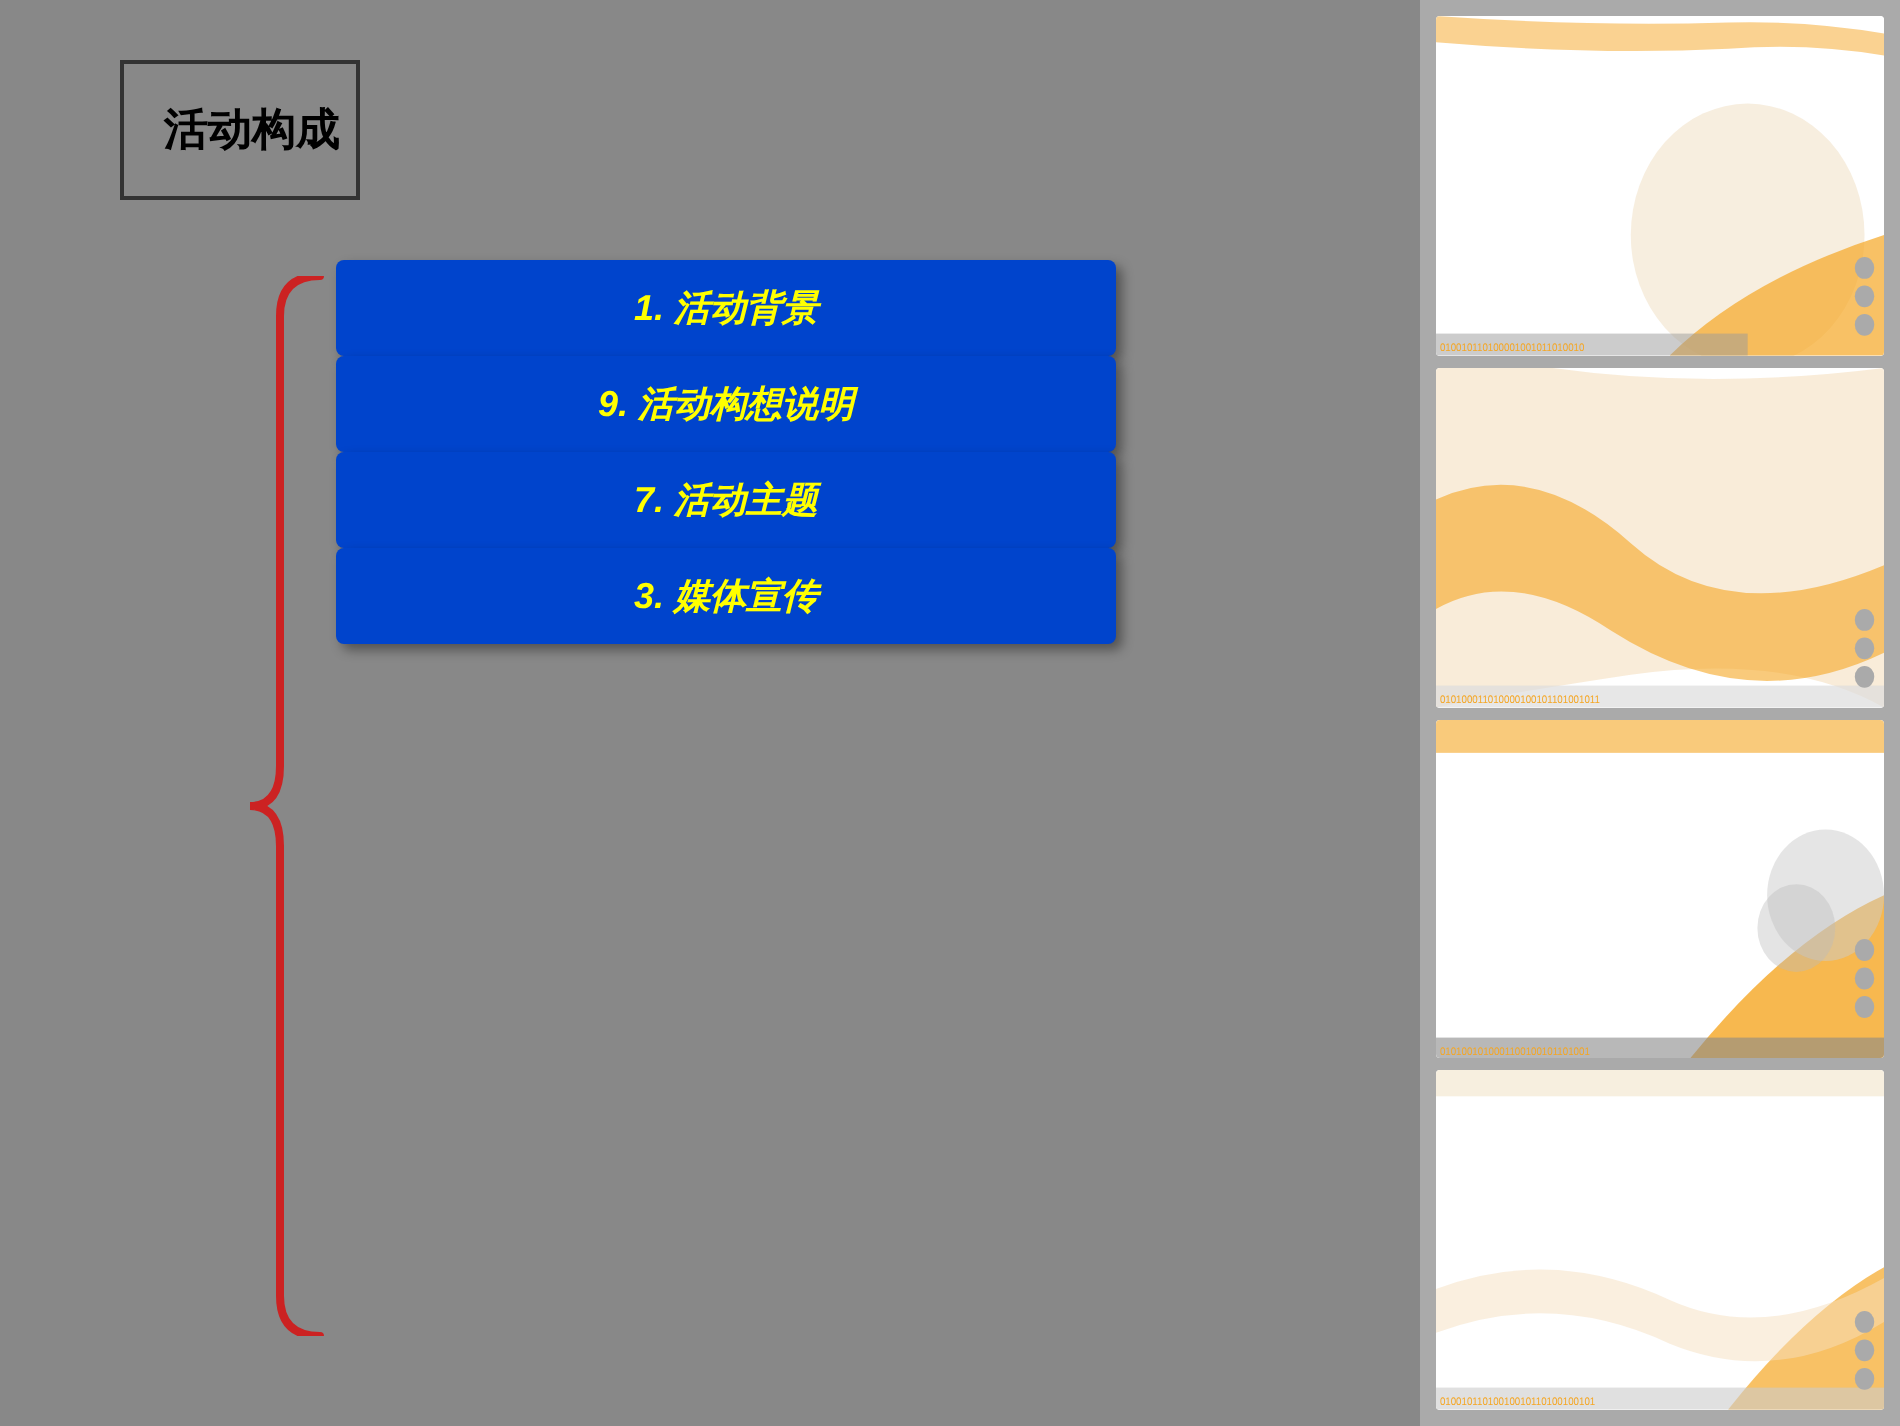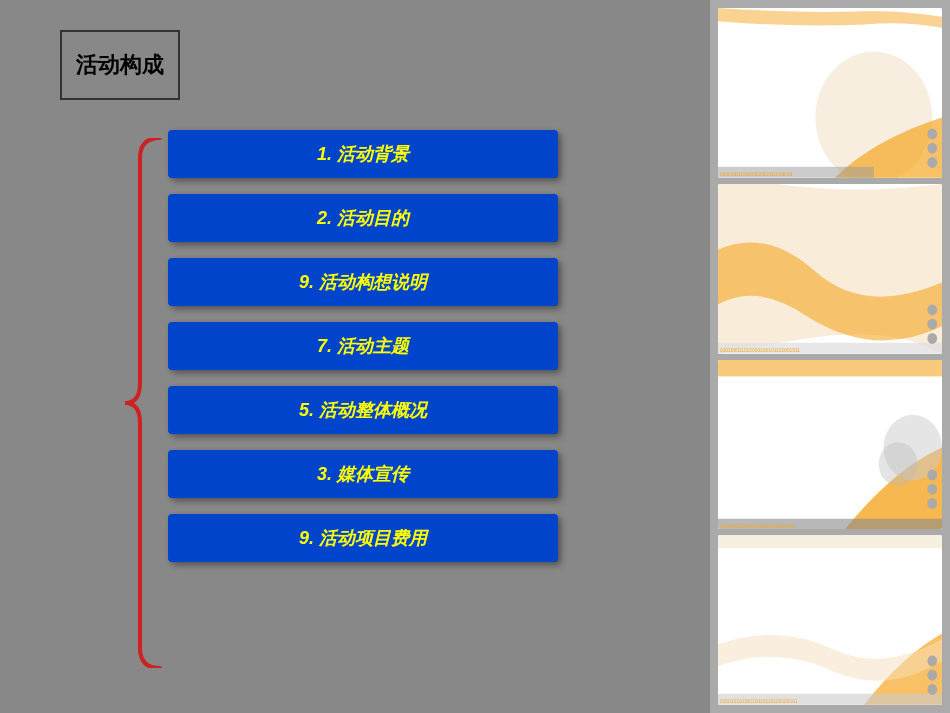--- a/index.html
+++ b/index.html
@@ -25,21 +25,21 @@
     .title-box {
       position: absolute;
       top: 30px;
       left: 60px;
       width: 120px;
       min-height: 70px;
       border: 2px solid #333;
       background: #888888;
       display: flex;
       align-items: center;
-      justify-content: center;
+      justify-content: flex-end;
       padding: 8px;
     }
     .title-text {
       font-size: 22px;
       font-weight: bold;
       color: #000;
       line-height: 1.3;
       text-align: center;
     }
 
@@ -53,21 +53,21 @@
     }
 
     
     .menu-container {
       position: absolute;
       top: 130px;
       left: 168px;
       width: 390px;
       display: flex;
       flex-direction: column;
-      gap: 16px;
+      gap: 0;
     }
 
     .menu-item {
       background: #0044cc;
       border: none;
       border-radius: 4px;
       padding: 12px 20px;
       text-align: center;
       cursor: pointer;
       position: relative;
@@ -125,36 +125,27 @@
     <svg width="50" height="530" viewBox="0 0 50 530">
       <path d="M40,0 Q20,0 20,20 L20,245 Q20,265 5,265 Q20,265 20,285 L20,510 Q20,530 40,530" stroke="#cc2222" stroke-width="4" fill="none" stroke-linecap="round"></path>
     </svg>
   </div>
 
   <div class="menu-container">
     <div class="menu-item">
       <span class="menu-item-text">1. 活动背景</span>
     </div>
     <div class="menu-item">
-      <span class="menu-item-text">2. 活动目的</span>
-    </div>
-    <div class="menu-item">
       <span class="menu-item-text">9. 活动构想说明</span>
     </div>
     <div class="menu-item">
       <span class="menu-item-text">7. 活动主题</span>
     </div>
     <div class="menu-item">
-      <span class="menu-item-text">5. 活动整体概况</span>
-    </div>
-    <div class="menu-item">
       <span class="menu-item-text">3.  媒体宣传</span>
-    </div>
-    <div class="menu-item">
-      <span class="menu-item-text">9.  活动项目费用</span>
     </div>
   </div>
 </div>
 
 <div class="sidebar">
 
   <div class="thumbnail">
     <svg width="100%" height="100%" viewBox="0 0 230 155" preserveAspectRatio="none">
       <rect width="230" height="155" fill="white"></rect>
 

